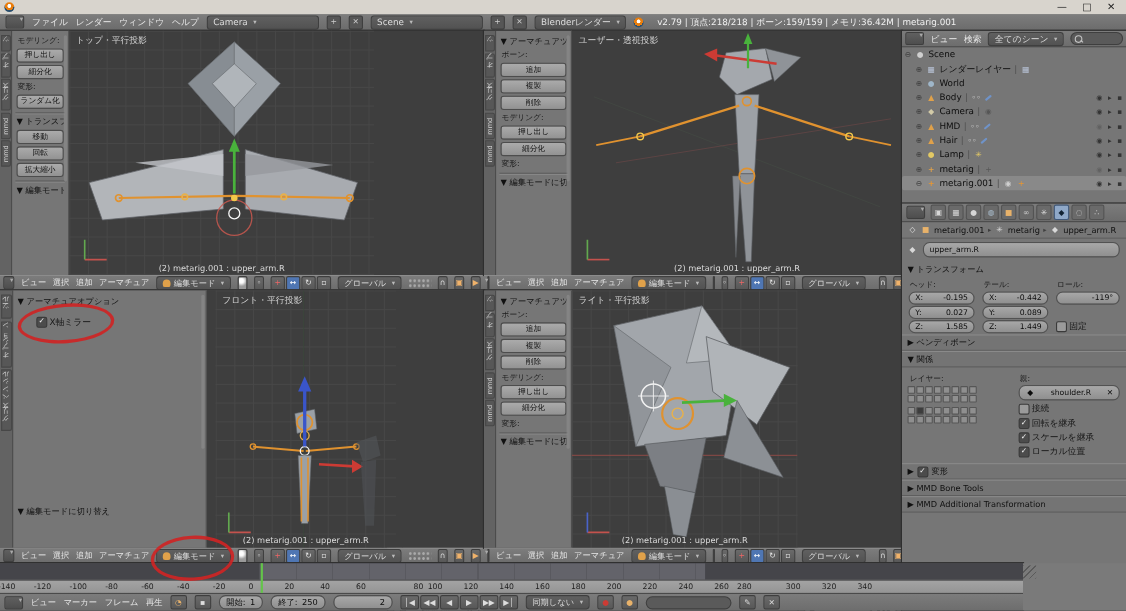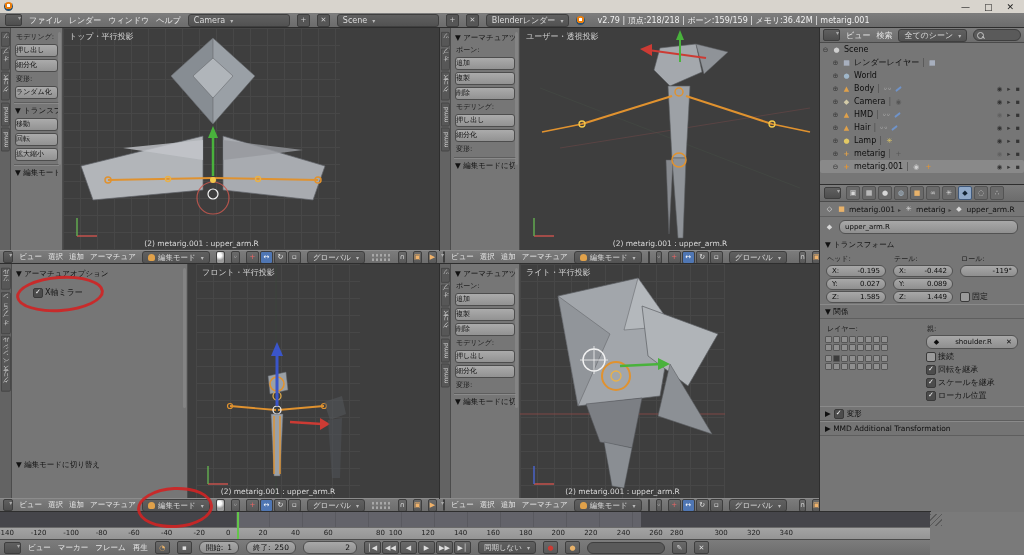--- a/index.html
+++ b/index.html
@@ -30,21 +30,21 @@
 .vtab{writing-mode:vertical-rl;transform:rotate(180deg);font-size:6px;color:#d8d8d8;background:#575757;
   border:1px solid #474747;border-radius:2px 0 0 2px;padding:3px 0;margin-left:1px;text-align:center}
 .shelf{background:#767676;border-right:1px solid #4e4e4e;padding:2px 3px;box-sizing:border-box;position:relative}
 .shelf::after{content:"";position:absolute;right:1px;top:4px;width:3px;height:60%;background:#8e8e8e;border-radius:2px;opacity:.6}
 .npanel{background:#767676;border-left:1px solid #4e4e4e;padding:2px 3px;box-sizing:border-box;position:relative}
 .npanel::after{content:"";position:absolute;right:1px;top:4px;width:3px;height:55%;background:#8e8e8e;border-radius:2px;opacity:.6}
 .np-title{font-size:7.5px;color:#111;margin:3px 1px 2px;white-space:nowrap;overflow:hidden}
 .np-label{font-size:7px;color:#1b1b1b;margin:2px 2px 1px;white-space:nowrap}
 .np-sep{height:1px;background:#5e5e5e;margin:3px 0;box-shadow:0 1px 0 #8a8a8a}
 .btn{display:block;background:linear-gradient(#ababab,#929292);border:1px solid #4d4d4d;border-radius:3px;
-  color:#101010;height:11px;line-height:11px;margin:2px 1px;font-size:7px;white-space:nowrap;overflow:hidden}
+  color:#101010;text-align:center;height:11px;line-height:11px;margin:2px 1px;font-size:7px;white-space:nowrap;overflow:hidden}
 .btn.grow{flex:1}
 .field{display:flex;justify-content:space-between;align-items:center;background:linear-gradient(#a8a8a8,#8f8f8f);
   border:1px solid #525252;border-radius:6px;height:10px;padding:0 5px;margin:1px 1px;font-size:7px;color:#0c0c0c;white-space:nowrap;overflow:hidden}
 .field .fv{font-weight:bold;font-weight:normal}
 .rowflex{display:flex;align-items:center;gap:2px;margin:2px 1px}
 .seg{display:flex;margin:2px 1px;border:1px solid #444;border-radius:3px;overflow:hidden;height:11px}
 .seg span{flex:1;text-align:center;line-height:11px;font-size:7px}
 .seg .on{background:#4f76b3;color:#fff}
 .seg .off{background:#3f3f3f;color:#ccc}
 .cb{width:8px;height:8px;border:1px solid #3a3a3a;background:#9a9a9a;border-radius:2px;display:inline-block;flex:0 0 auto;position:relative;vertical-align:-1px}
@@ -721,20 +721,23 @@
       <div class="field">
           <span class="fv" style="margin-left:auto">-119°</span>
         </div>
       <div class="rowflex" style="margin-top:14px">
           <span class="cb"></span>
           <span>固定</span>
         </div>
     </div>
   </div>
   <div class="ppanel-h">
+      <span>▶ ベンディボーン</span>
+    </div>
+  <div class="ppanel-h">
       <span>▼ 関係</span>
     </div>
   <div style="display:flex;gap:8px;padding:3px 5px">
     <div style="width:92px">
       <div class="np-label">レイヤー:</div>
       <div style="display:flex;gap:4px;margin-top:2px">
         <span class="lgrid">
             <span class="lcell"></span>
             <span class="lcell"></span>
             <span class="lcell"></span>
@@ -796,20 +799,23 @@
       <div class="rowflex">
           <span class="cb on"></span>
           <span>ローカル位置</span>
         </div>
     </div>
   </div>
   <div class="ppanel-h">
       <span>▶</span>
       <span class="cb on"></span>
       <span>変形</span>
+    </div>
+  <div class="ppanel-h">
+      <span>▶ MMD Bone Tools</span>
     </div>
   <div class="ppanel-h">
       <span>▶ MMD Additional Transformation</span>
     </div>
 </div>
 
 <div class="abs timeline">
   <div class="tl-canvas">
     <div class="tl-range" style="left: 235.628px; width: 405.372px;"></div>
   </div>

